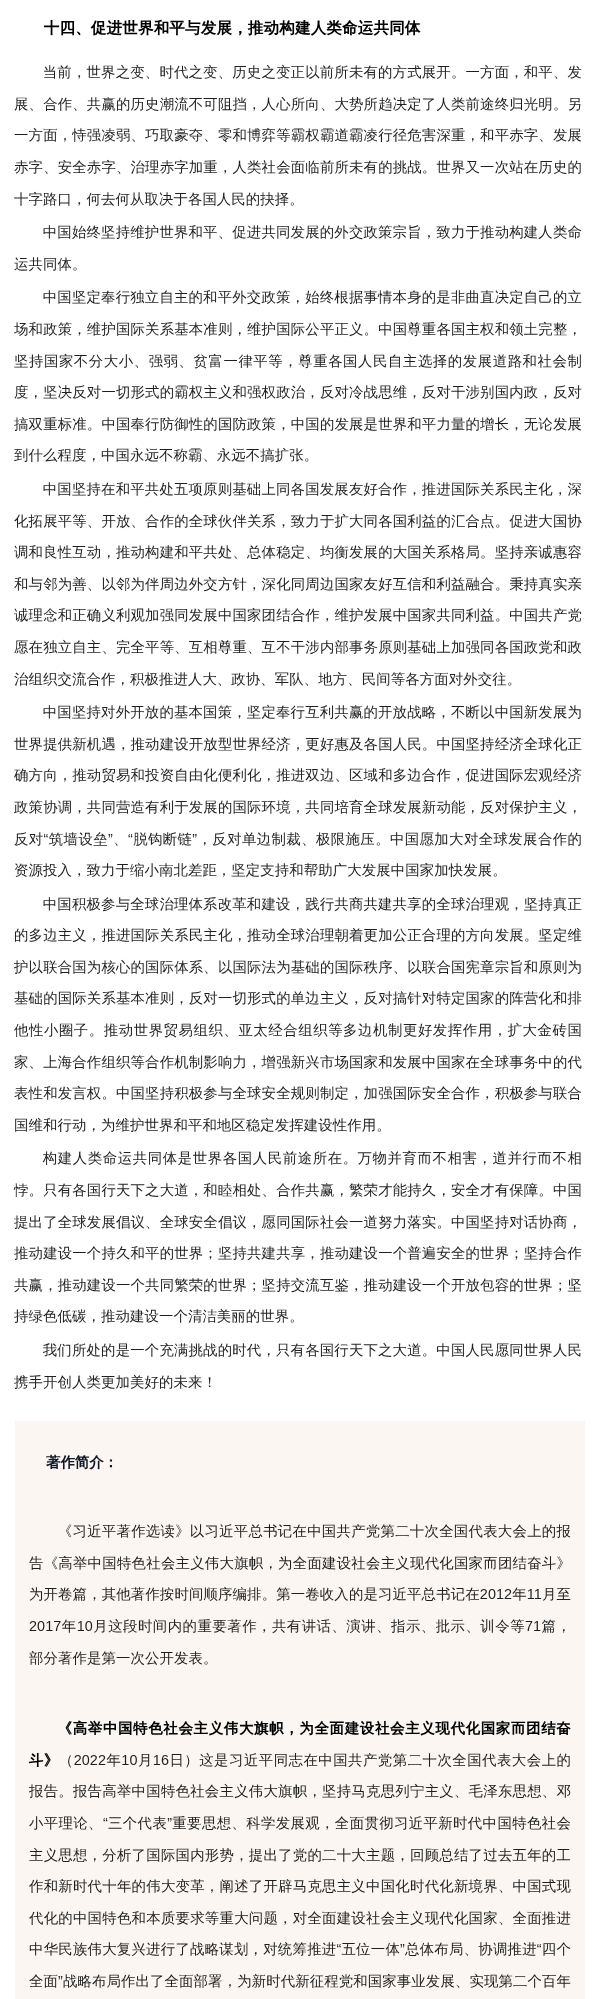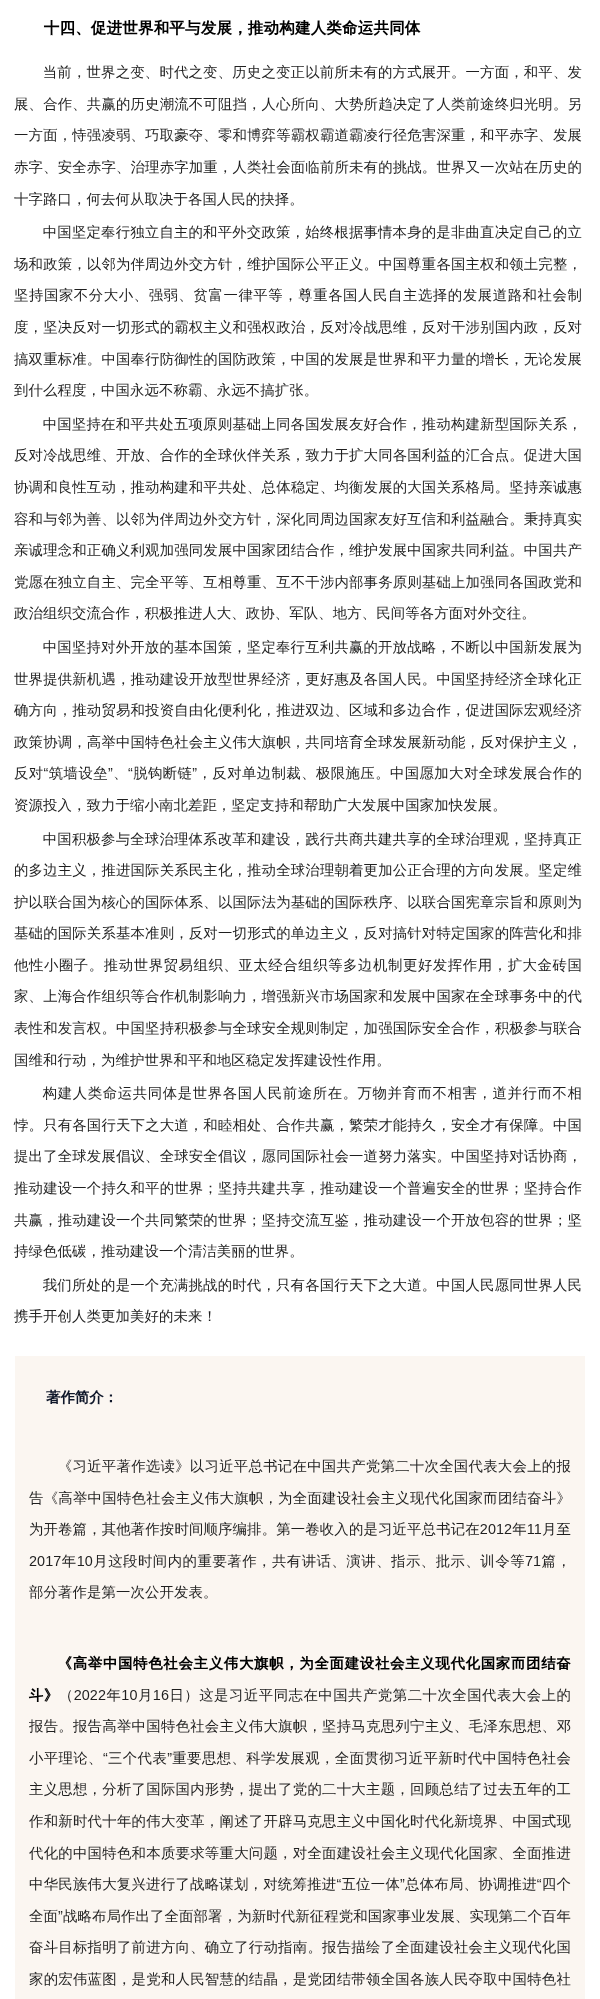--- a/index.html
+++ b/index.html
@@ -72,23 +72,24 @@
 </style>
 </head>
 <body>
 
 <div class="page">
 
   <h1 class="doc-title">十四、促进世界和平与发展，推动构建人类命运共同体</h1>
 
   <div class="body-section">
     <p class="para">当前，世界之变、时代之变、历史之变正以前所未有的方式展开。一方面，和平、发展、合作、共赢的历史潮流不可阻挡，人心所向、大势所趋决定了人类前途终归光明。另一方面，恃强凌弱、巧取豪夺、零和博弈等霸权霸道霸凌行径危害深重，和平赤字、发展赤字、安全赤字、治理赤字加重，人类社会面临前所未有的挑战。世界又一次站在历史的十字路口，何去何从取决于各国人民的抉择。</p>
-    <p class="para">中国坚定奉行独立自主的和平外交政策，始终根据事情本身的是非曲直决定自己的立场和政策，以邻为伴周边外交方针，维护国际公平正义。中国尊重各国主权和领土完整，坚持国家不分大小、强弱、贫富一律平等，尊重各国人民自主选择的发展道路和社会制度，坚决反对一切形式的霸权主义和强权政治，反对冷战思维，反对干涉别国内政，反对搞双重标准。中国奉行防御性的国防政策，中国的发展是世界和平力量的增长，无论发展到什么程度，中国永远不称霸、永远不搞扩张。</p>
-    <p class="para">中国坚持在和平共处五项原则基础上同各国发展友好合作，推动构建新型国际关系，反对冷战思维、开放、合作的全球伙伴关系，致力于扩大同各国利益的汇合点。促进大国协调和良性互动，推动构建和平共处、总体稳定、均衡发展的大国关系格局。坚持亲诚惠容和与邻为善、以邻为伴周边外交方针，深化同周边国家友好互信和利益融合。秉持真实亲诚理念和正确义利观加强同发展中国家团结合作，维护发展中国家共同利益。中国共产党愿在独立自主、完全平等、互相尊重、互不干涉内部事务原则基础上加强同各国政党和政治组织交流合作，积极推进人大、政协、军队、地方、民间等各方面对外交往。</p>
-    <p class="para">中国坚持对外开放的基本国策，坚定奉行互利共赢的开放战略，不断以中国新发展为世界提供新机遇，推动建设开放型世界经济，更好惠及各国人民。中国坚持经济全球化正确方向，推动贸易和投资自由化便利化，推进双边、区域和多边合作，促进国际宏观经济政策协调，高举中国特色社会主义伟大旗帜，共同培育全球发展新动能，反对保护主义，反对“筑墙设垒”、“脱钩断链”，反对单边制裁、极限施压。中国愿加大对全球发展合作的资源投入，致力于缩小南北差距，坚定支持和帮助广大发展中国家加快发展。</p>
+    <p class="para">中国始终坚持维护世界和平、促进共同发展的外交政策宗旨，致力于推动构建人类命运共同体。</p>
+    <p class="para">中国坚定奉行独立自主的和平外交政策，始终根据事情本身的是非曲直决定自己的立场和政策，维护国际关系基本准则，维护国际公平正义。中国尊重各国主权和领土完整，坚持国家不分大小、强弱、贫富一律平等，尊重各国人民自主选择的发展道路和社会制度，坚决反对一切形式的霸权主义和强权政治，反对冷战思维，反对干涉别国内政，反对搞双重标准。中国奉行防御性的国防政策，中国的发展是世界和平力量的增长，无论发展到什么程度，中国永远不称霸、永远不搞扩张。</p>
+    <p class="para">中国坚持在和平共处五项原则基础上同各国发展友好合作，推进国际关系民主化，深化拓展平等、开放、合作的全球伙伴关系，致力于扩大同各国利益的汇合点。促进大国协调和良性互动，推动构建和平共处、总体稳定、均衡发展的大国关系格局。坚持亲诚惠容和与邻为善、以邻为伴周边外交方针，深化同周边国家友好互信和利益融合。秉持真实亲诚理念和正确义利观加强同发展中国家团结合作，维护发展中国家共同利益。中国共产党愿在独立自主、完全平等、互相尊重、互不干涉内部事务原则基础上加强同各国政党和政治组织交流合作，积极推进人大、政协、军队、地方、民间等各方面对外交往。</p>
+    <p class="para">中国坚持对外开放的基本国策，坚定奉行互利共赢的开放战略，不断以中国新发展为世界提供新机遇，推动建设开放型世界经济，更好惠及各国人民。中国坚持经济全球化正确方向，推动贸易和投资自由化便利化，推进双边、区域和多边合作，促进国际宏观经济政策协调，共同营造有利于发展的国际环境，共同培育全球发展新动能，反对保护主义，反对“筑墙设垒”、“脱钩断链”，反对单边制裁、极限施压。中国愿加大对全球发展合作的资源投入，致力于缩小南北差距，坚定支持和帮助广大发展中国家加快发展。</p>
     <p class="para">中国积极参与全球治理体系改革和建设，践行共商共建共享的全球治理观，坚持真正的多边主义，推进国际关系民主化，推动全球治理朝着更加公正合理的方向发展。坚定维护以联合国为核心的国际体系、以国际法为基础的国际秩序、以联合国宪章宗旨和原则为基础的国际关系基本准则，反对一切形式的单边主义，反对搞针对特定国家的阵营化和排他性小圈子。推动世界贸易组织、亚太经合组织等多边机制更好发挥作用，扩大金砖国家、上海合作组织等合作机制影响力，增强新兴市场国家和发展中国家在全球事务中的代表性和发言权。中国坚持积极参与全球安全规则制定，加强国际安全合作，积极参与联合国维和行动，为维护世界和平和地区稳定发挥建设性作用。</p>
     <p class="para">构建人类命运共同体是世界各国人民前途所在。万物并育而不相害，道并行而不相悖。只有各国行天下之大道，和睦相处、合作共赢，繁荣才能持久，安全才有保障。中国提出了全球发展倡议、全球安全倡议，愿同国际社会一道努力落实。中国坚持对话协商，推动建设一个持久和平的世界；坚持共建共享，推动建设一个普遍安全的世界；坚持合作共赢，推动建设一个共同繁荣的世界；坚持交流互鉴，推动建设一个开放包容的世界；坚持绿色低碳，推动建设一个清洁美丽的世界。</p>
     <p class="para">我们所处的是一个充满挑战的时代，只有各国行天下之大道。中国人民愿同世界人民携手开创人类更加美好的未来！</p>
   </div>
 
   <div class="note-box">
     <div class="note-heading">著作简介：</div>
     <p class="para">《习近平著作选读》以习近平总书记在中国共产党第二十次全国代表大会上的报告《高举中国特色社会主义伟大旗帜，为全面建设社会主义现代化国家而团结奋斗》为开卷篇，其他著作按时间顺序编排。第一卷收入的是习近平总书记在2012年11月至2017年10月这段时间内的重要著作，共有讲话、演讲、指示、批示、训令等71篇，部分著作是第一次公开发表。</p>
     <p class="para tight"><b class="inline-bold">《高举中国特色社会主义伟大旗帜，为全面建设社会主义现代化国家而团结奋斗》</b><span>（2022年10月16日）这是习近平同志在中国共产党第二十次全国代表大会上的报告。报告高举中国特色社会主义伟大旗帜，坚持马克思列宁主义、毛泽东思想、邓小平理论、“三个代表”重要思想、科学发展观，全面贯彻习近平新时代中国特色社会主义思想，分析了国际国内形势，提出了党的二十大主题，回顾总结了过去五年的工作和新时代十年的伟大变革，阐述了开辟马克思主义中国化时代化新境界、中国式现代化的中国特色和本质要求等重大问题，对全面建设社会主义现代化国家、全面推进中华民族伟大复兴进行了战略谋划，对统筹推进“五位一体”总体布局、协调推进“四个全面”战略布局作出了全面部署，为新时代新征程党和国家事业发展、实现第二个百年奋斗目标指明了前进方向、确立了行动指南。报告描绘了全面建设社会主义现代化国家的宏伟蓝图，是党和人民智慧的结晶，是党团结带领全国各族人民夺取中国特色社会主义新胜利的政治宣言和行动纲领，是马克思主义的纲领性文献。</span></p>
   </div>

